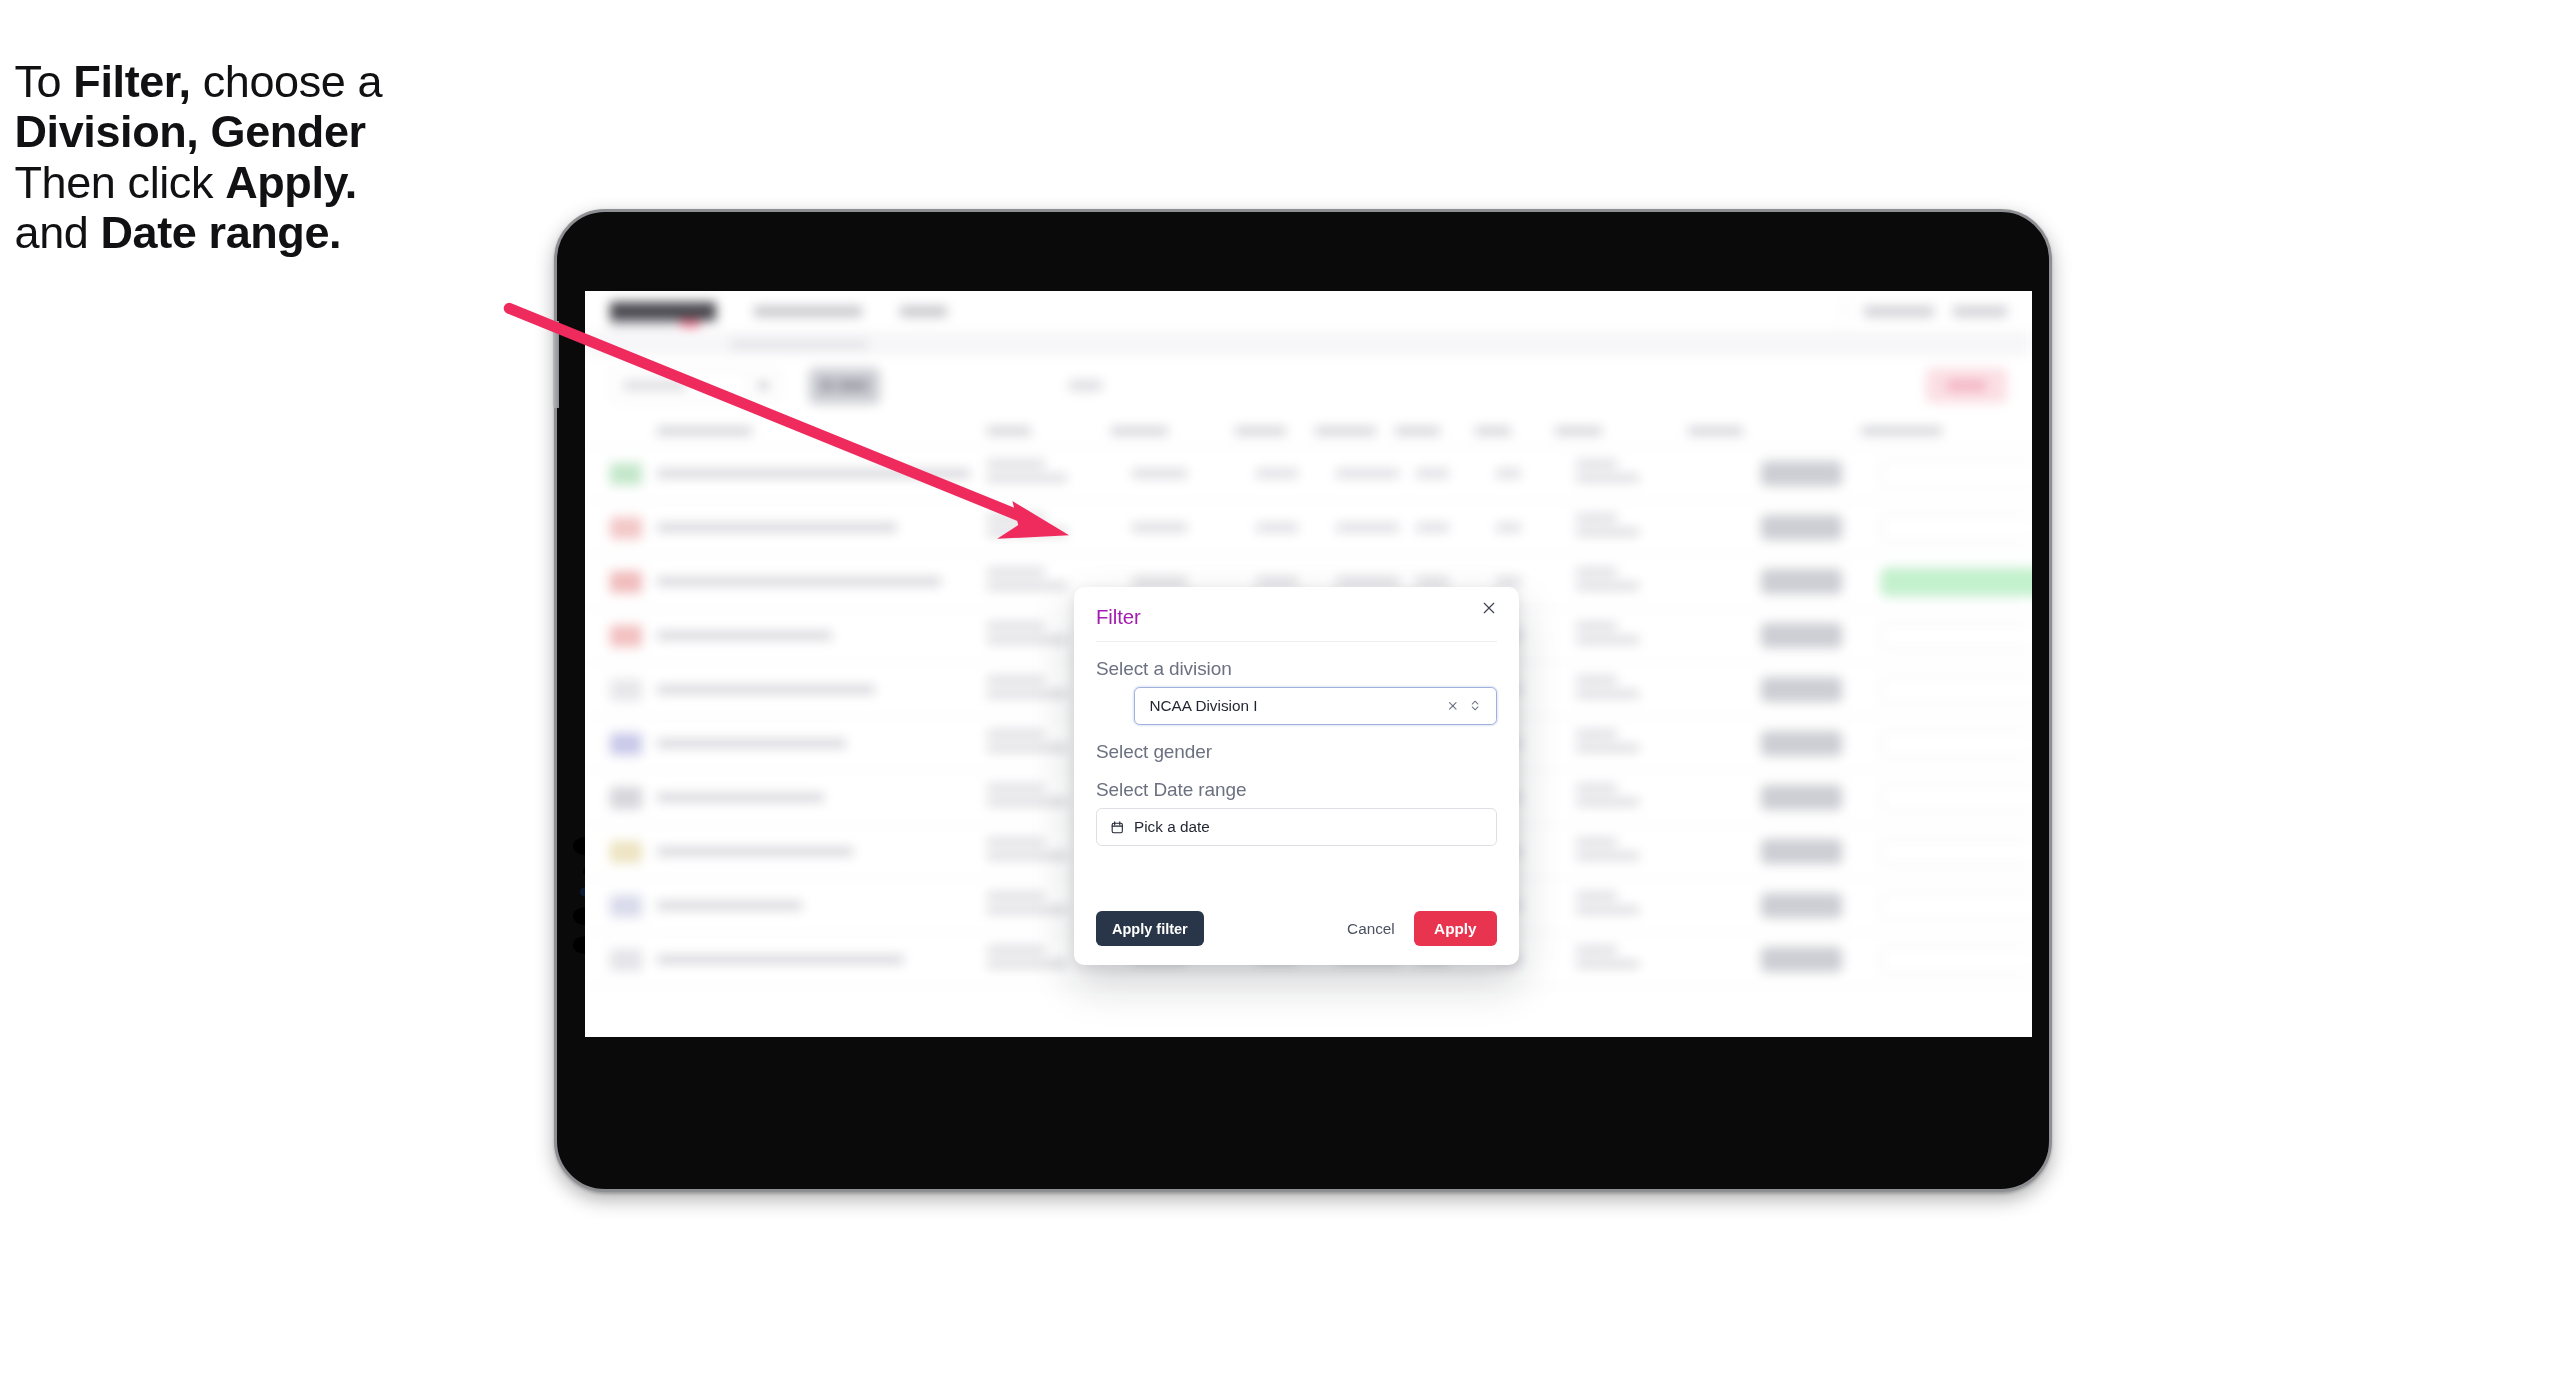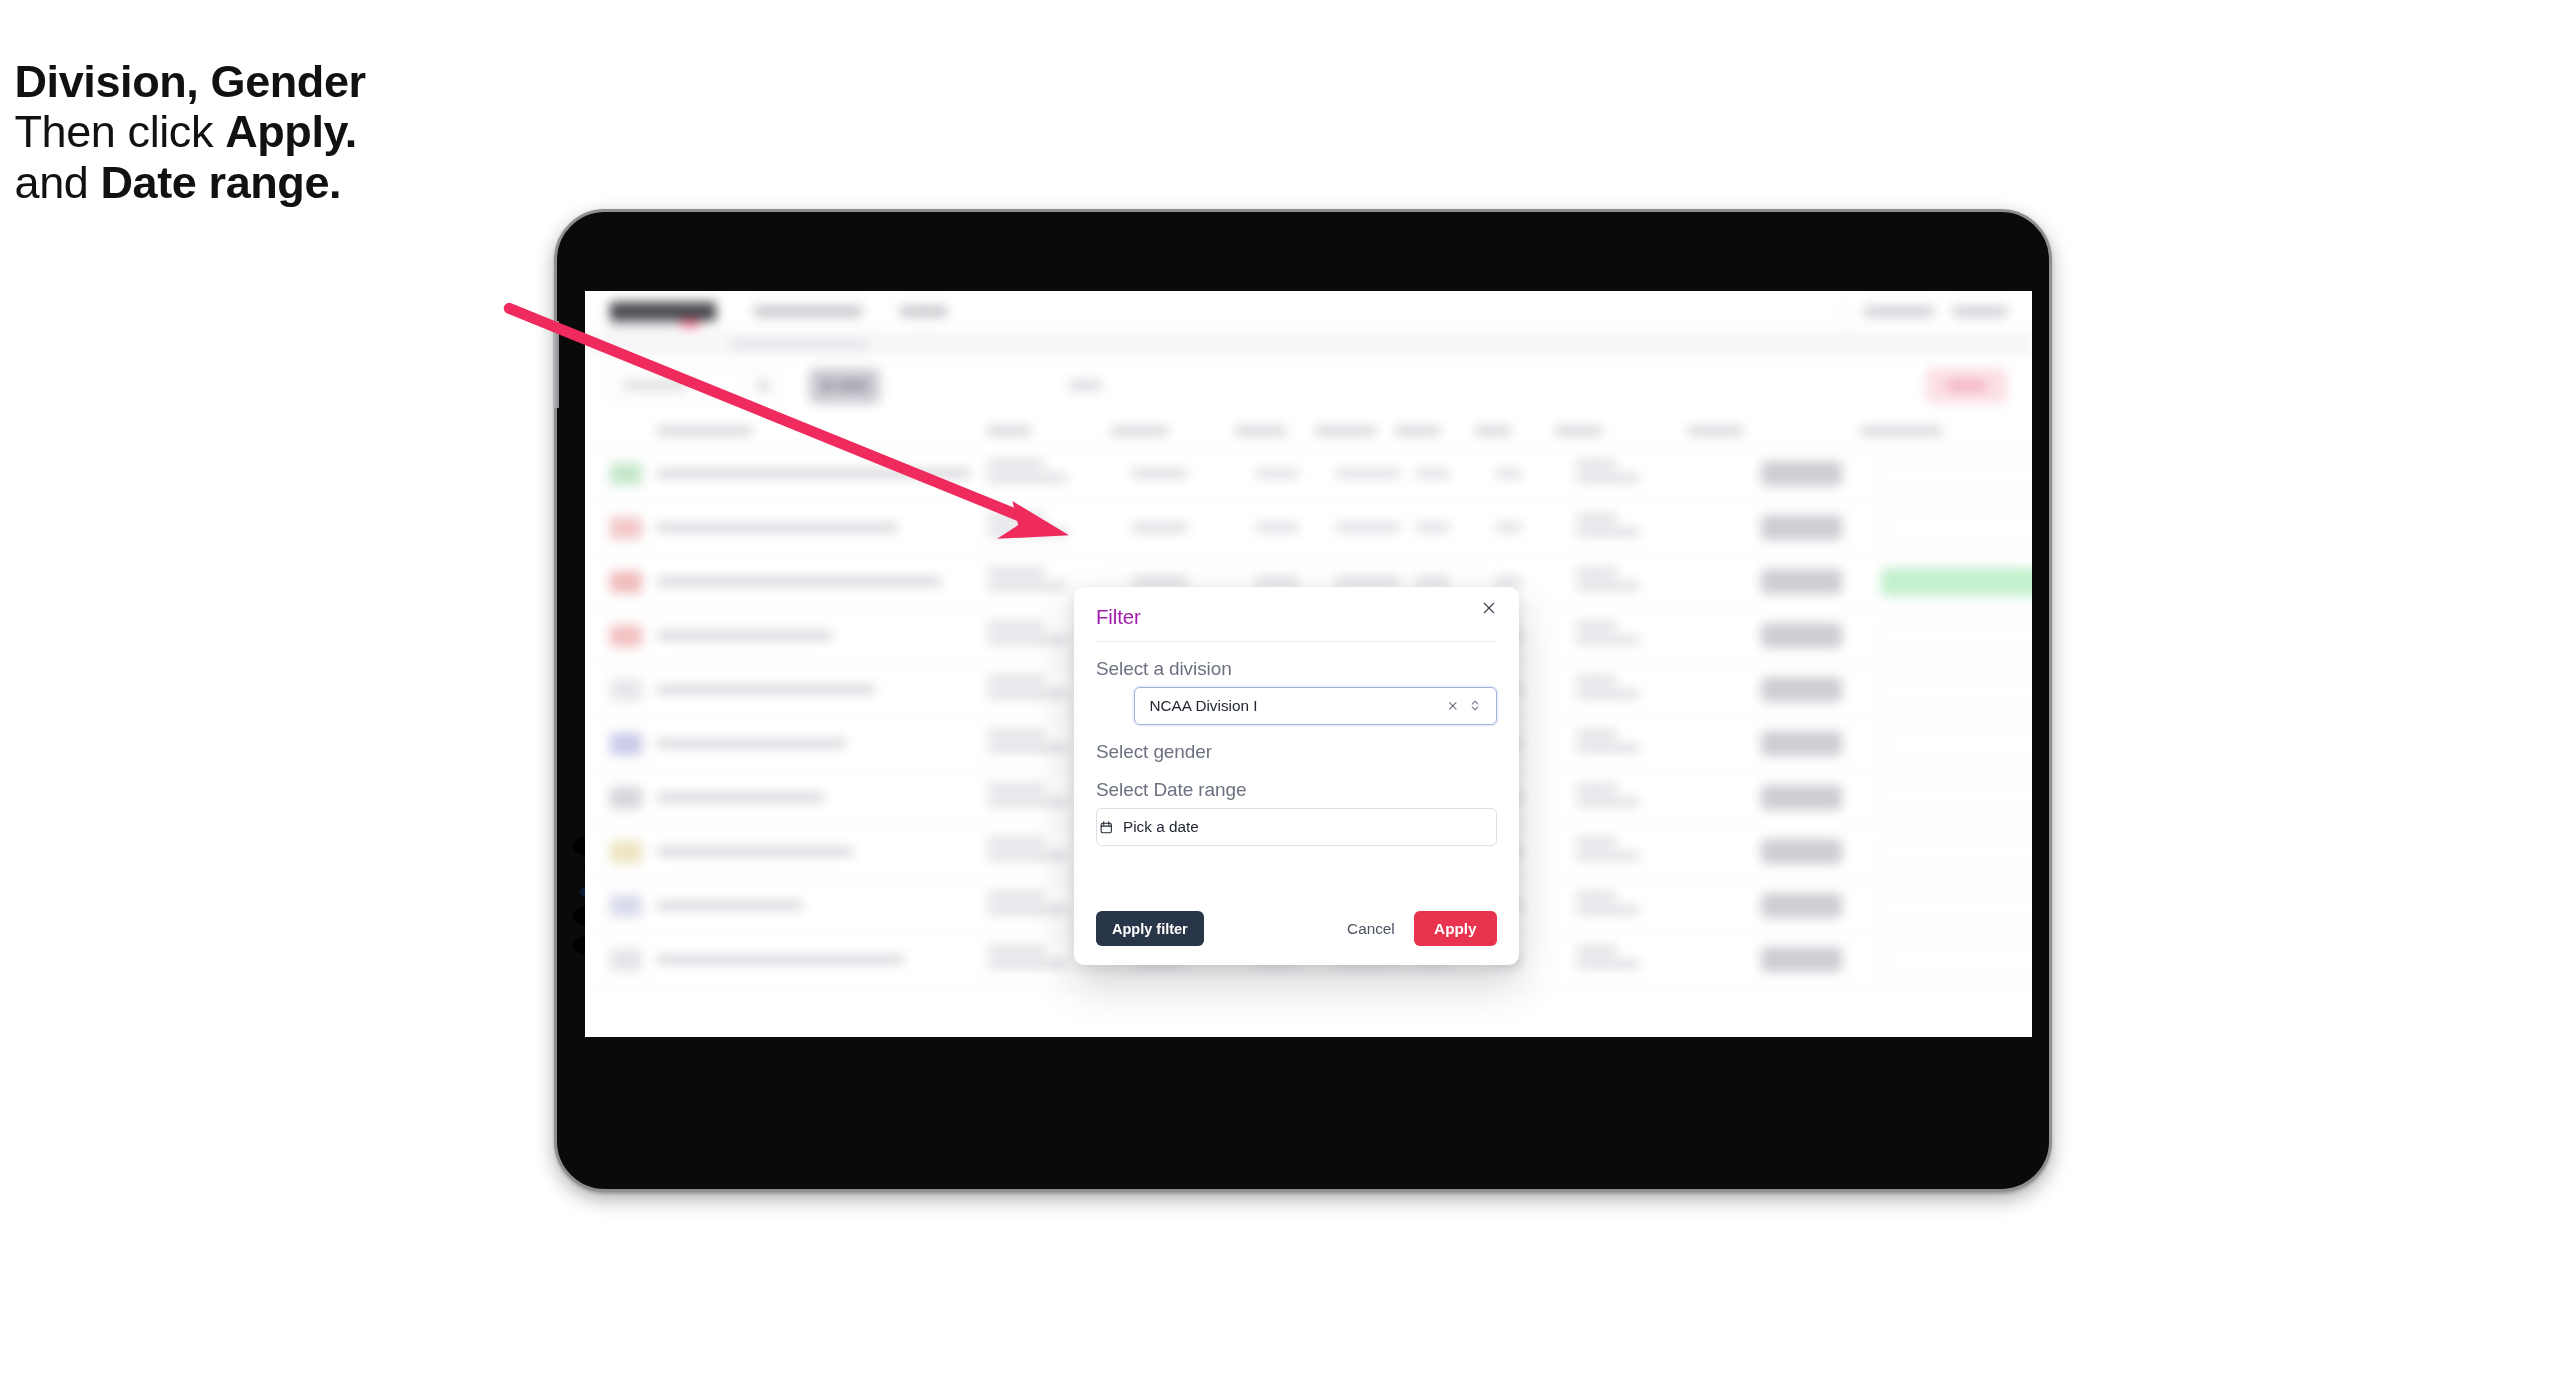--- a/index.html
+++ b/index.html
@@ -152,21 +152,21 @@
   }
   .select-box {
     height: 38px; border: 0.7px solid #d9dce2; border-radius: 5.8px; background:#fff;
     display: flex; align-items: center; padding: 0 10.2px 0 14.5px;
   }
   .select-box.focused { border-color: #9fb0dd; box-shadow: 0 0 0 1.5px rgba(159,176,221,.22); margin-left: 38px; }
   .select-val { flex: 1 1 auto; font-size: 15.3px; color: #1f2430; }
   .sel-icon { width: 22px; display:flex; align-items:center; justify-content:center; color:#6b7180; cursor:pointer; }
   .date-box {
     height: 38px; border: 0.7px solid #dcdfe4; border-radius: 5.8px; background:#fff;
-    display:flex; align-items:center; gap: 9.5px; padding: 0 2px;
+    display:flex; align-items:center; gap: 9.5px; padding: 0 13px;
   }
   .date-ph { font-size: 15.3px; color: #1f2430; }
   .modal-actions {
     position: absolute; left: 22px; right: 22px; bottom: 19px;
     display: flex; align-items: center;
   }
   .btn-clear {
     background: #293548; color: #fff; border: none; border-radius: 5.8px;
     height: 35px; padding: 0 16px; font-size: 14.5px; font-weight: 700;
     font-family: "Liberation Sans", sans-serif; cursor: pointer;
@@ -181,20 +181,21 @@
     height: 35px; padding: 0 20.4px; font-size: 15.3px; font-weight: 700;
     font-family: "Liberation Sans", sans-serif; cursor: pointer;
   }
 </style>
 </head>
 <body>
 
 <div class="stage">
 
   <div class="instruction">
+    <span class="ln"><span>To </span><b>Filter,</b><span> choose a</span></span>
     <span class="ln"><b>Division, Gender</b></span>
     <span class="ln"><span>Then click </span><b>Apply.</b></span>
     <span class="ln"><span>and </span><b>Date range.</b></span>
   </div>
 
   <div class="device">
     <div class="device-edge-l"></div>
     <div class="sensor s1"></div>
     <div class="sensor s2"></div>
     <div class="sensor s3"></div>

